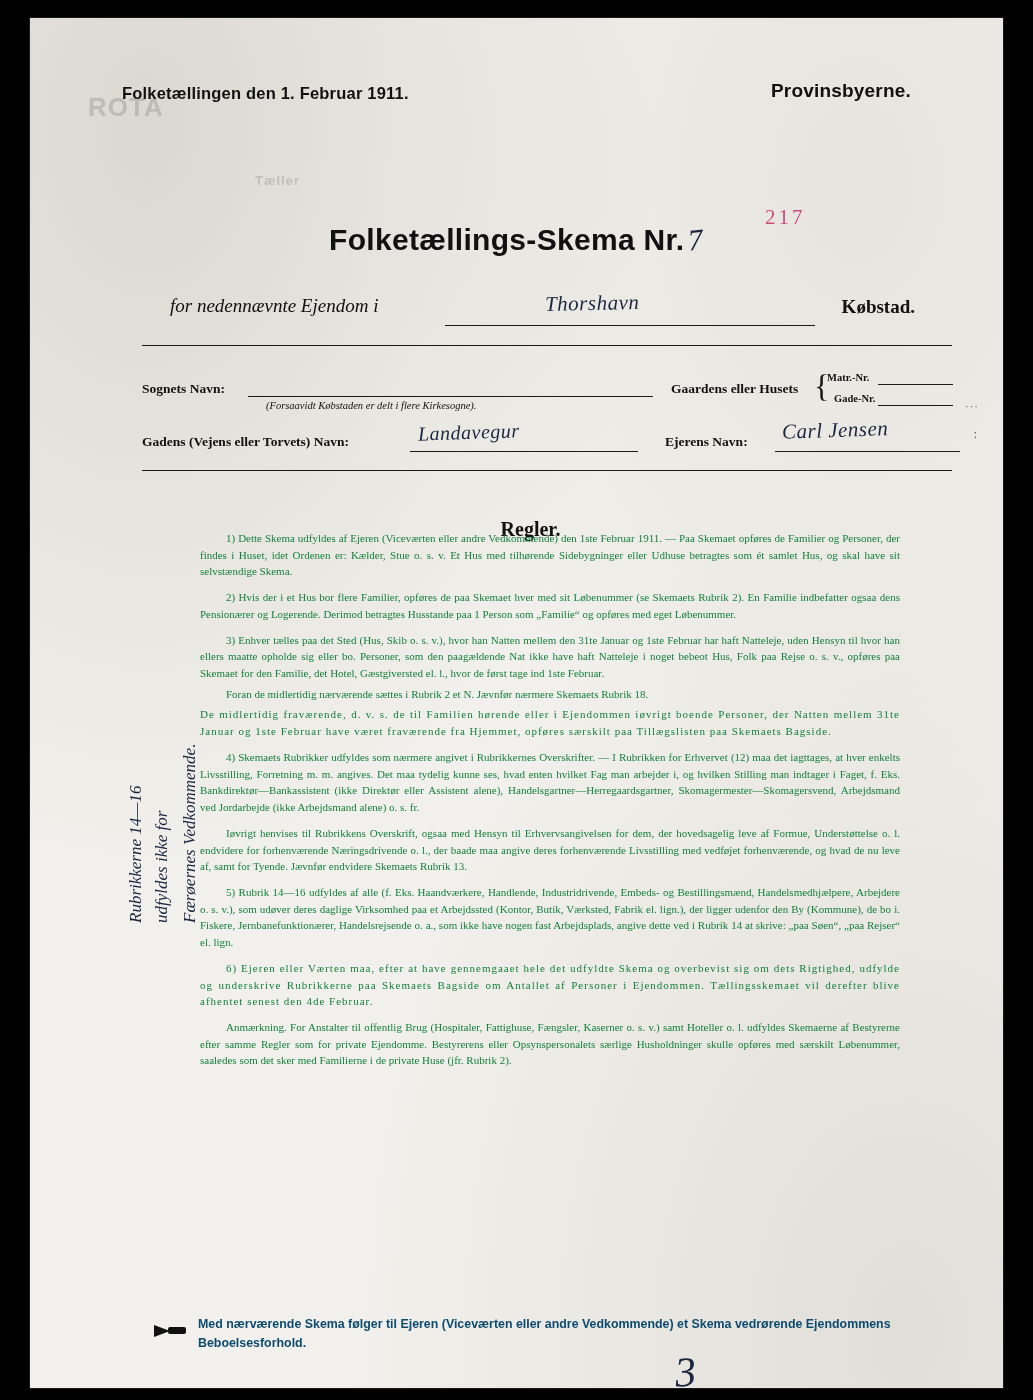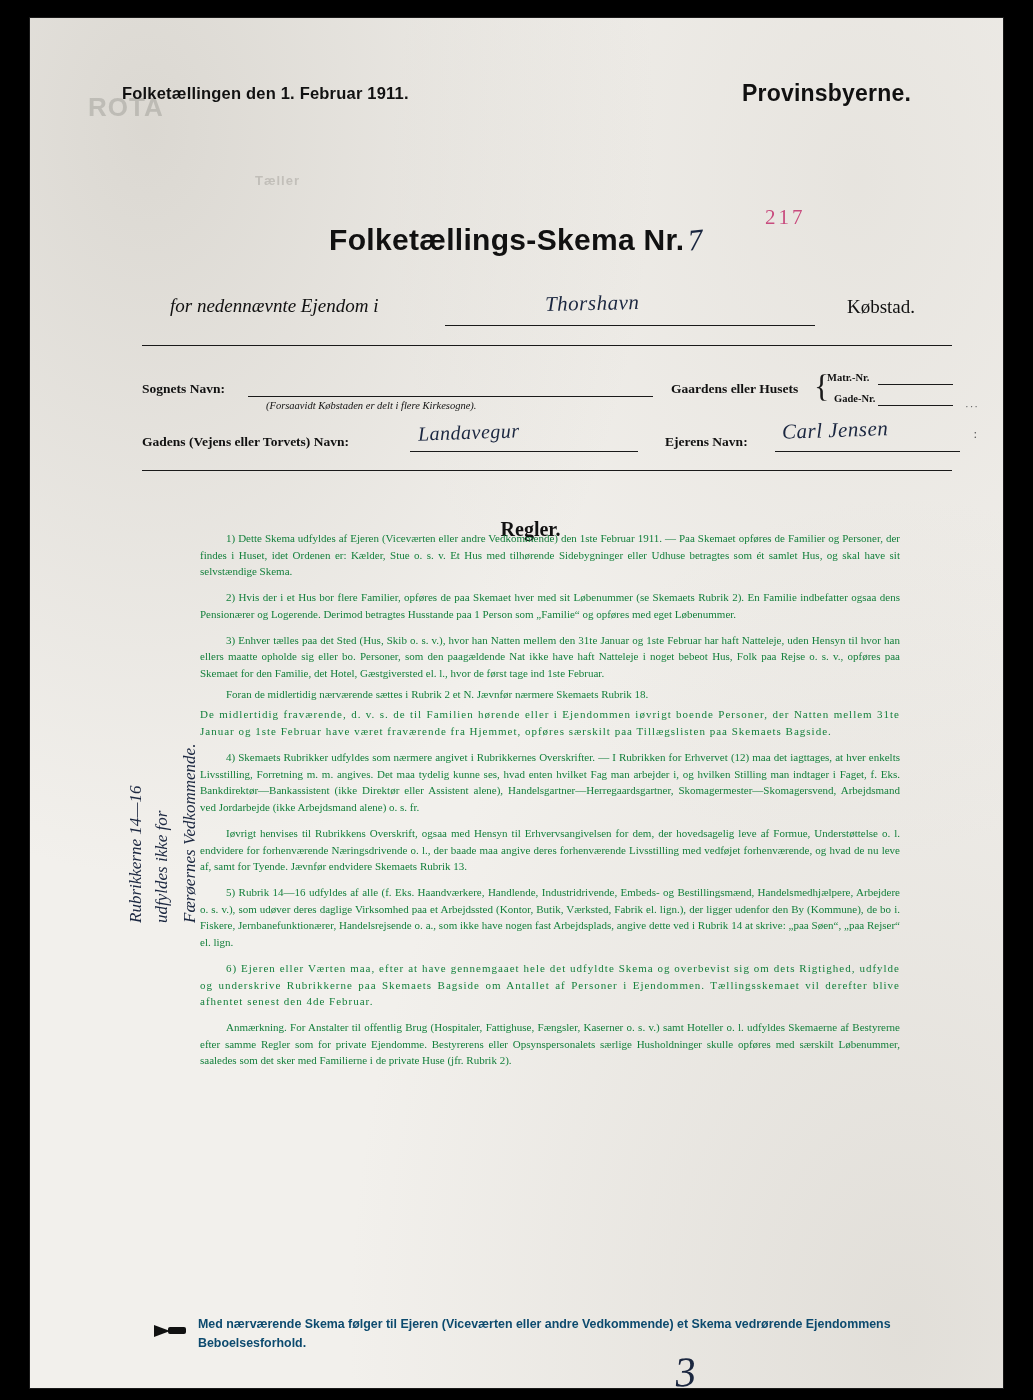--- a/index.html
+++ b/index.html
@@ -52,21 +52,21 @@
     font-family: "Liberation Sans", sans-serif;
     font-weight: bold;
     font-size: 16.5px;
     letter-spacing: 0.2px;
   }
   .hdr-right {
     right: 92px;
     top: 62px;
     font-family: "Liberation Sans", sans-serif;
     font-weight: bold;
-    font-size: 23px;
+    font-size: 19px;
     letter-spacing: 0.2px;
   }
   
   .title {
     left: 0;
     right: 0;
     top: 205px;
     text-align: center;
     font-family: "Liberation Sans", sans-serif;
     font-weight: bold;
@@ -102,21 +102,21 @@
     position: absolute;
     left: 140px;
     top: 2px;
     font-style: italic;
     font-size: 19px;
   }
   .sub-right {
     position: absolute;
     right: 88px;
     top: 3px;
-    font-weight: normal;
+    font-weight: bold;
     font-family: "Liberation Serif", serif;
     font-size: 19px;
   }
   .hw {
     font-family: "Liberation Serif", serif;
     font-style: italic;
     color: #1b2740;
     letter-spacing: 0.5px;
   }
   .hw-town {

